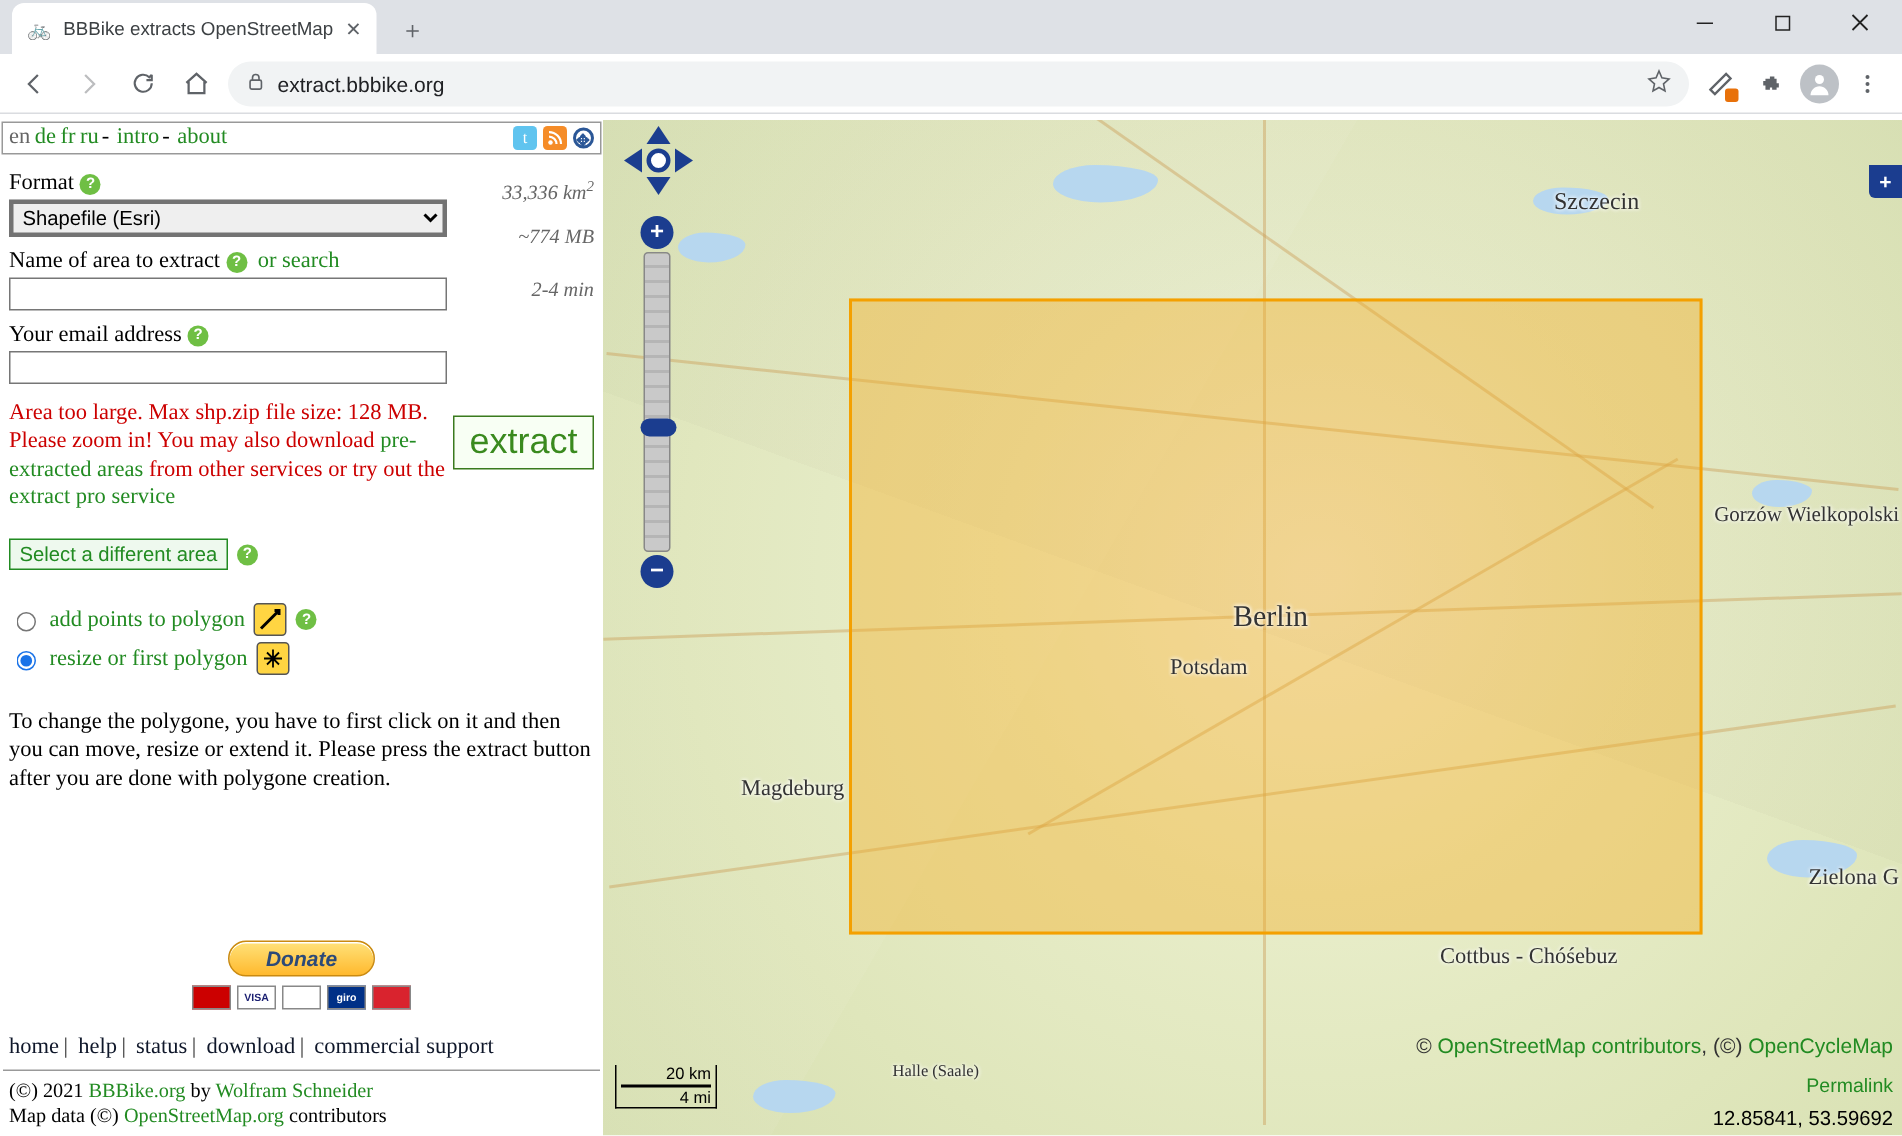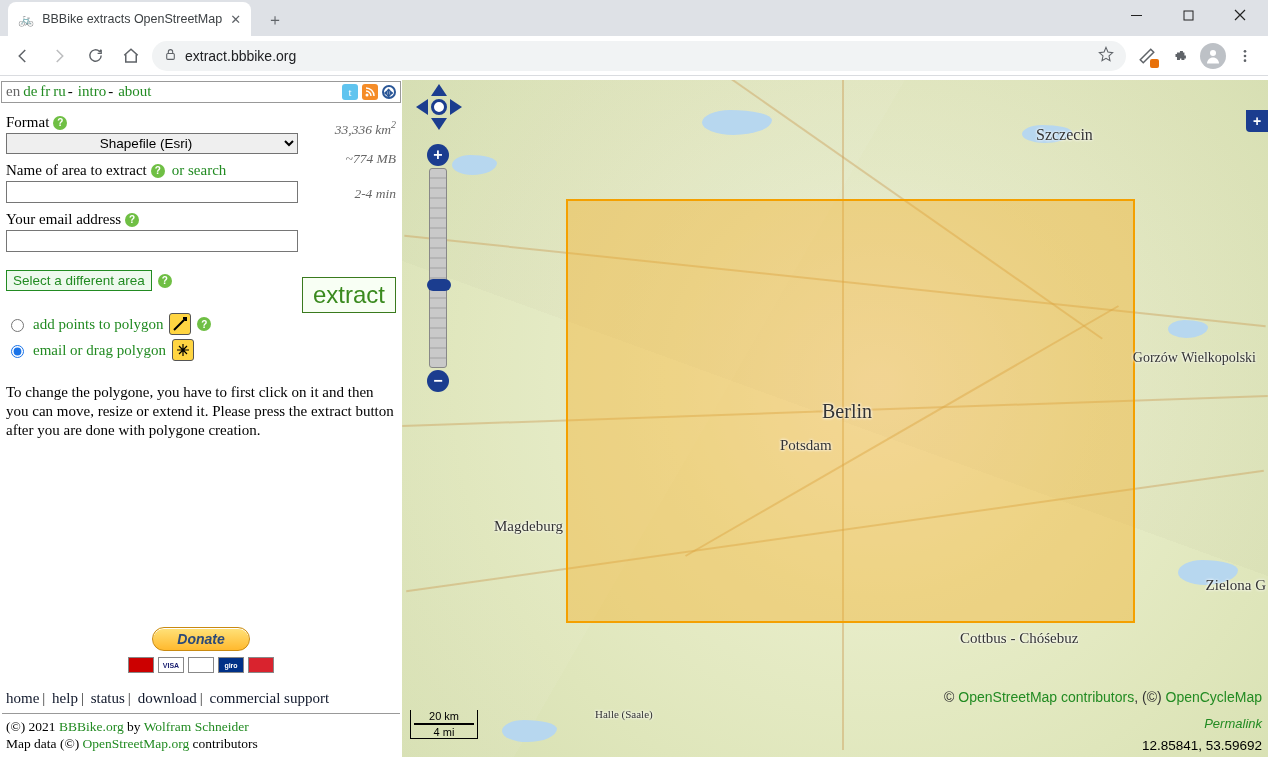--- a/index.html
+++ b/index.html
@@ -109,21 +109,21 @@
   .icon-sq{width:16px;height:16px;border-radius:3px;display:flex;align-items:center;justify-content:center;font-size:11px;color:#fff;}
   .icon-tw{background:#60c4ef;}
   .icon-rss{background:#f58c28;}
   .icon-full{border:2px solid #2b5797;color:#2b5797;background:#fff;border-radius:50%;width:14px;height:14px;font-size:11px;font-weight:bold;}
 
   .form-area{padding:10px 8px 4px 6px;font-size:15px;color:#000;}
   .row{display:flex;align-items:center;gap:4px;}
   .label{font-family:Georgia,serif;}
   .help-ico{width:14px;height:14px;border-radius:50%;background:#6fbf44;color:#fff;font-size:10px;display:inline-flex;align-items:center;justify-content:center;font-family:Arial;font-weight:bold;}
   select.fmt{
-    width:292px;margin-top:2px;border:1px solid #737373;background:#efefef;font-size:13.5px;padding:1px 2px;font-family:Arial;text-align:center;
+    width:292px;margin-top:2px;border:3px solid #737373;background:#efefef;font-size:13.5px;padding:1px 2px;font-family:Arial;
   }
   .stat-col{
     position:absolute;right:6px;top:30px;text-align:right;color:#666;font-style:italic;font-size:13.5px;line-height:29px;font-family:Georgia;
   }
   .stat-col sup{font-size:10px;}
   input.txt{
     width:292px;border:1px solid #767676;padding:2px 4px;font-size:14px;margin-top:2px;
   }
   .or-search{color:#228b22;margin-left:3px;}
   .warn{
@@ -205,27 +205,27 @@
   .zoom-btn{width:22px;height:22px;border-radius:50%;background:#1b3d8f;color:#fff;font-size:16px;font-weight:bold;display:flex;align-items:center;justify-content:center;margin:0 auto;}
   .zoom-track{width:18px;height:200px;margin:2px auto;background:repeating-linear-gradient(#c9c9c9 0 8px,#b5b5b5 8px 10px);border:1px solid #888;border-radius:3px;position:relative;}
   .zoom-thumb{position:absolute;left:-3px;width:24px;height:12px;border-radius:6px;background:#1b3d8f;}
 
   .layer-switch{position:absolute;top:30px;right:0;width:22px;height:22px;background:#1b3d8f;color:#fff;font-weight:bold;display:flex;align-items:center;justify-content:center;border-radius:0 0 0 4px;}
 
   .credits{
     position:absolute;bottom:52px;right:6px;font-size:14px;color:#333;font-family:Arial;
   }
   .credits a{color:#228b22;text-decoration:none;}
-  .permalink{position:absolute;bottom:26px;right:6px;font-size:13px;color:#228b22;font-style:italic;}
+  .permalink{position:absolute;bottom:26px;right:6px;font-size:13px;color:#228b22;}
   .coords{position:absolute;bottom:4px;right:6px;font-size:13.5px;font-family:Arial;color:#000;}
   .scalebar{
     position:absolute;bottom:18px;left:8px;font-size:11px;font-family:Arial;color:#000;text-align:center;
   }
   .scale-line{width:60px;height:2px;background:#000;margin:1px 0;}
-  .scale-inner{display:flex;flex-direction:column;align-items:center;border:1.5px solid #000;border-top:none;padding:0 3px;}
+  .scale-inner{display:flex;flex-direction:column;align-items:flex-end;border:1.5px solid #000;border-top:none;padding:0 3px;}
 </style>
 </head>
 <body>
 
 <div class="browser-chrome">
   <div class="win-controls">
     <div class="win-btn">
       <svg width="11" height="11" viewBox="0 0 11 11">
           <path d="M0 5.5h11" stroke="#222"></path>
         </svg>
@@ -353,20 +353,23 @@
           <a class="or-search">or search</a>
         </div>
         <input class="txt" value="" style="">
 
         <div class="row" style="margin-top:8px;">
           <span class="label">Your email address</span>
           <span class="help-ico">?</span>
         </div>
         <input class="txt" value="" style="">
 
+        <div class="warn">
+          <span>Area too large. Max shp.zip file size: 128 MB. Please zoom in! You may also download </span><a>pre-extracted areas</a><span> from other services or try out the </span><a>extract pro service</a>
+        </div>
 
         <button class="extract-btn">extract</button>
 
         <div style="display:flex;align-items:center;gap:6px;">
           <button class="diff-area-btn">Select a different area</button>
           <span class="help-ico" style="margin-top:18px;">?</span>
         </div>
 
         <div class="radio-block">
           <div class="radio-row">
@@ -375,21 +378,21 @@
             <span class="tool-ico tool-add">
               <svg width="16" height="16" viewBox="0 0 16 16">
                   <path d="M2 14L14 2" stroke="#000" stroke-width="2"></path>
                   <path d="M11 2h3v3" fill="none" stroke="#000" stroke-width="2"></path>
                 </svg>
             </span>
             <span class="help-ico">?</span>
           </div>
           <div class="radio-row">
             <input type="radio" name="pm" checked="" style="">
-            <span class="radio-label">email or drag polygon</span>
+            <span class="radio-label">resize or first polygon</span>
             <span class="tool-ico tool-resize">
               <svg width="16" height="16" viewBox="0 0 16 16">
                   <path d="M8 2v12M2 8h12M4 4l8 8M12 4l-8 8" stroke="#000" stroke-width="1.2"></path>
                 </svg>
             </span>
           </div>
         </div>
 
         <div class="instr">To change the polygone, you have to first click on it and then you can move, resize or extend it. Please press the extract button after you are done with polygone creation.</div>
       </div>
@@ -450,21 +453,21 @@
 
       <div class="selection" style="top:119px;left:164px;width:569px;height:424px;"></div>
 
       <span class="city-label big" style="top:320px;left:420px;">Berlin</span>
       <span class="city-label" style="top:357px;left:378px;font-size:15px;">Potsdam</span>
       <span class="city-label" style="top:46px;left:634px;font-size:16px;">Szczecin</span>
       <span class="city-label" style="top:438px;left:92px;font-size:15px;">Magdeburg</span>
       <span class="city-label" style="top:628px;left:153px;font-size:11px;margin-left:40px;">Halle (Saale)</span>
       <span class="city-label" style="top:550px;left:558px;font-size:15px;">Cottbus - Chóśebuz</span>
       <span class="city-label" style="top:497px;right:2px;font-size:15px;">Zielona G</span>
-      <span class="city-label" style="top:256px;right:12px;font-size:14px;margin-top:14px;">Gorzów Wielkopolski</span>
+      <span class="city-label" style="top:256px;right:2px;font-size:14px;">Gorzów Wielkopolski</span>
 
       <div class="pan-ctrl">
         <div class="pan-arrow pan-up"></div>
         <div class="pan-arrow pan-down"></div>
         <div class="pan-arrow pan-left"></div>
         <div class="pan-arrow pan-right"></div>
         <div class="pan-center"></div>
       </div>
       <div class="zoom-ctrl">
         <div class="zoom-btn">+</div>

